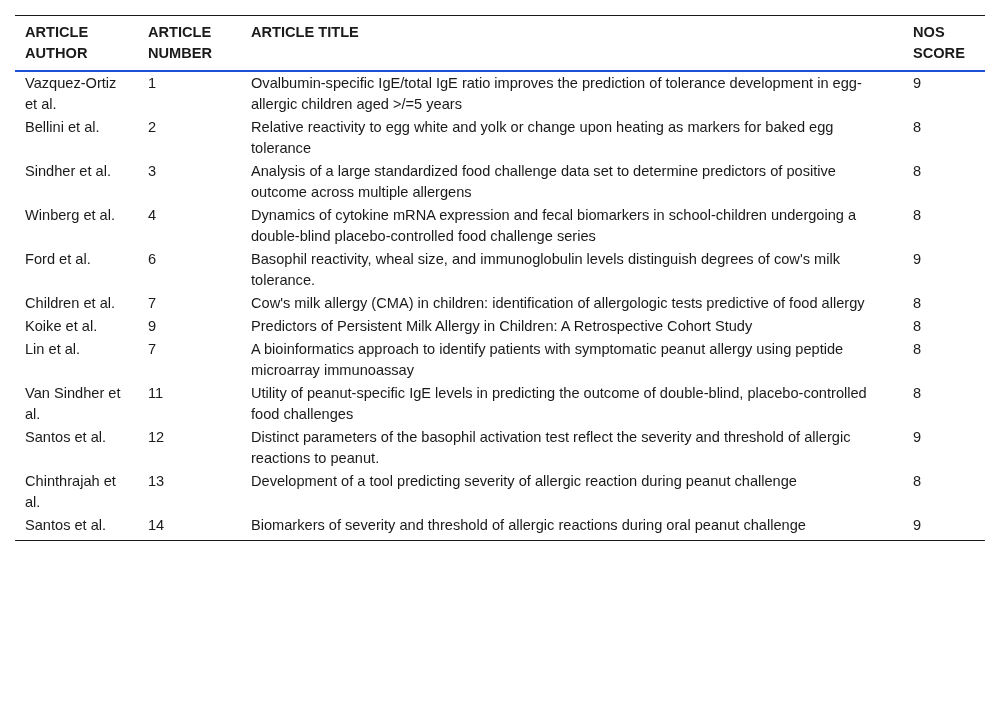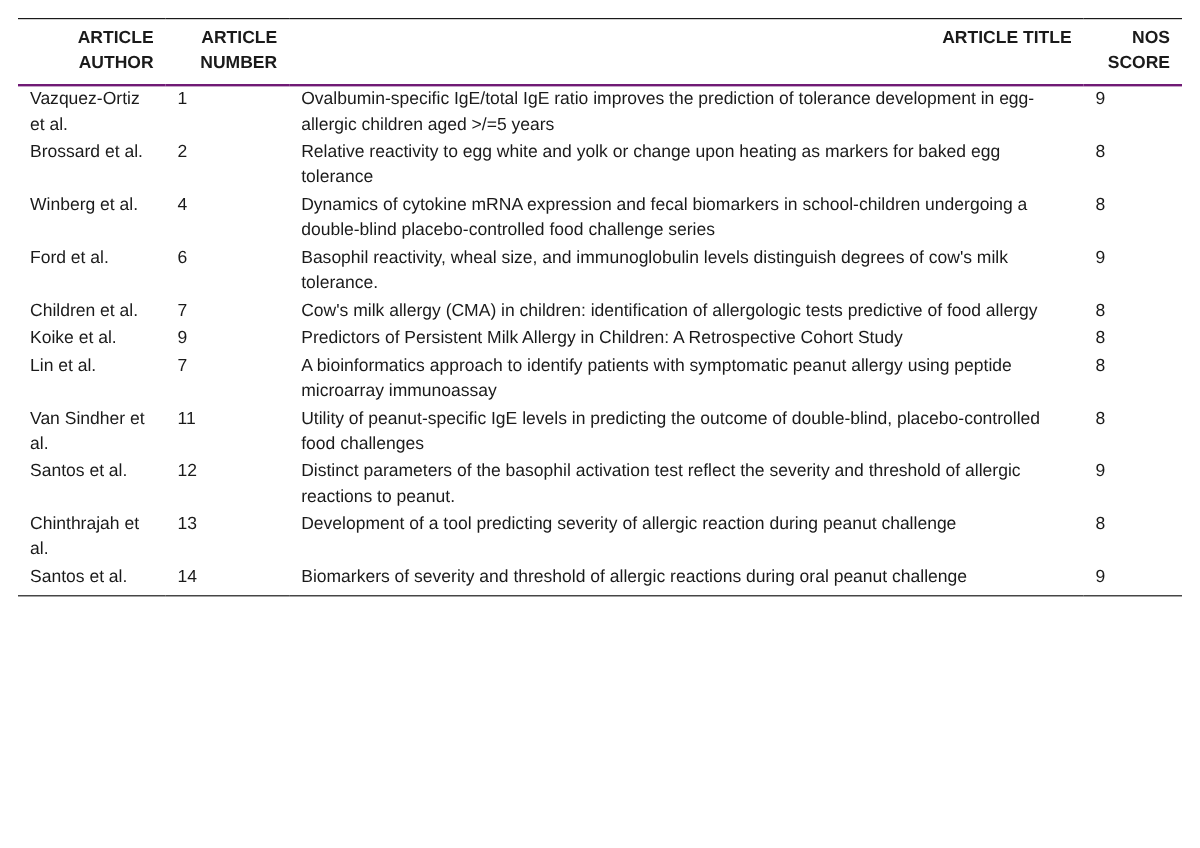--- a/index.html
+++ b/index.html
@@ -28,24 +28,24 @@
       table-layout: fixed;
       border-top: 1px solid #1a1a1a;
       border-bottom: 1px solid #1a1a1a;
     }
     col.c-author { width: 123px; }
     col.c-number { width: 103px; }
     col.c-title  { width: 662px; }
     col.c-score  { width: 82px; }
     thead th {
       font-weight: bold;
-      text-align: right;
+      text-align: left;
       vertical-align: top;
       padding: 6px 10px 6px 10px;
-      border-bottom: 2px solid #701a75;
+      border-bottom: 2px solid #1d4ed8;
       line-height: 21px;
     }
     tbody td {
       text-align: left;
       vertical-align: top;
       padding: 1px 10px 1px 10px;
       line-height: 21px;
     }
     tbody tr:first-child td { padding-top: 1px; }
     tbody tr:last-child td { padding-bottom: 4px; }
@@ -71,23 +71,29 @@
       </tr>
     </thead>
     <tbody>
       <tr>
         <td>Vazquez-Ortiz et al.</td>
         <td>1</td>
         <td class="title-cell">Ovalbumin-specific IgE/total IgE ratio improves the prediction of tolerance development in egg-allergic children aged &gt;/=5 years</td>
         <td>9</td>
       </tr>
       <tr>
-        <td>Brossard et al.</td>
+        <td>Bellini et al.</td>
         <td>2</td>
         <td class="title-cell">Relative reactivity to egg white and yolk or change upon heating as markers for baked egg tolerance</td>
+        <td>8</td>
+      </tr>
+      <tr>
+        <td>Sindher et al.</td>
+        <td>3</td>
+        <td class="title-cell">Analysis of a large standardized food challenge data set to determine predictors of positive outcome across multiple allergens</td>
         <td>8</td>
       </tr>
       <tr>
         <td>Winberg et al.</td>
         <td>4</td>
         <td class="title-cell">Dynamics of cytokine mRNA expression and fecal biomarkers in school-children undergoing a double-blind placebo-controlled food challenge series</td>
         <td>8</td>
       </tr>
       <tr>
         <td>Ford et al.</td>

